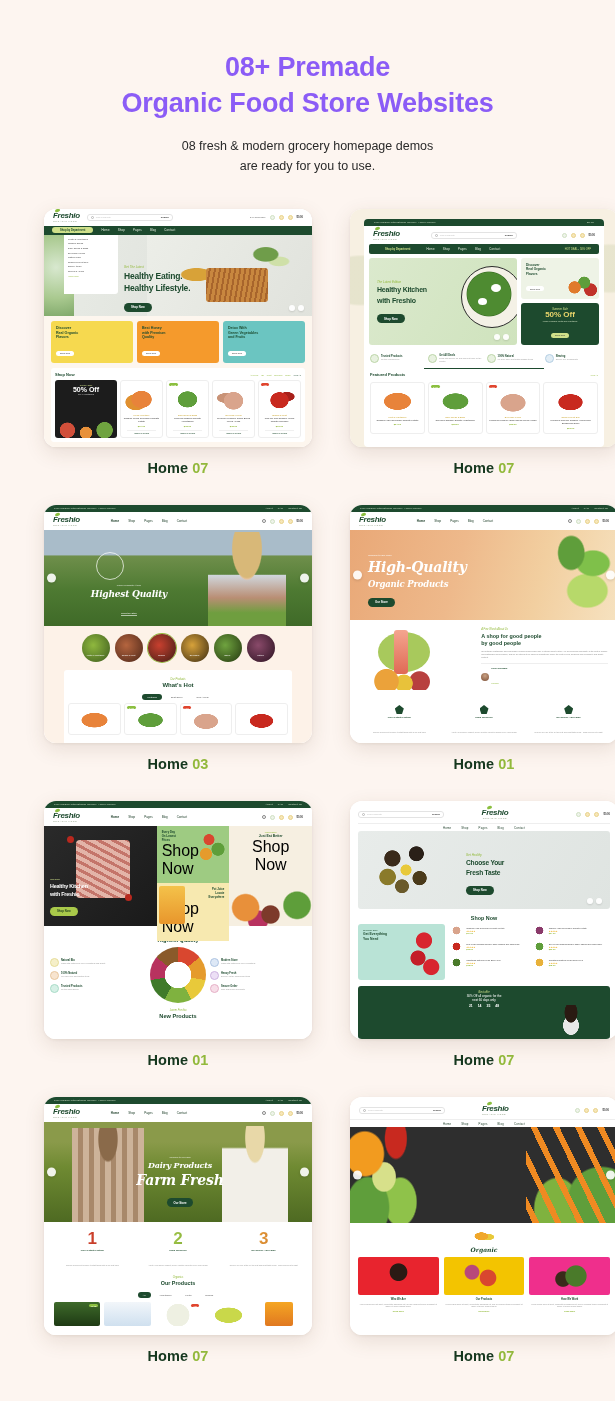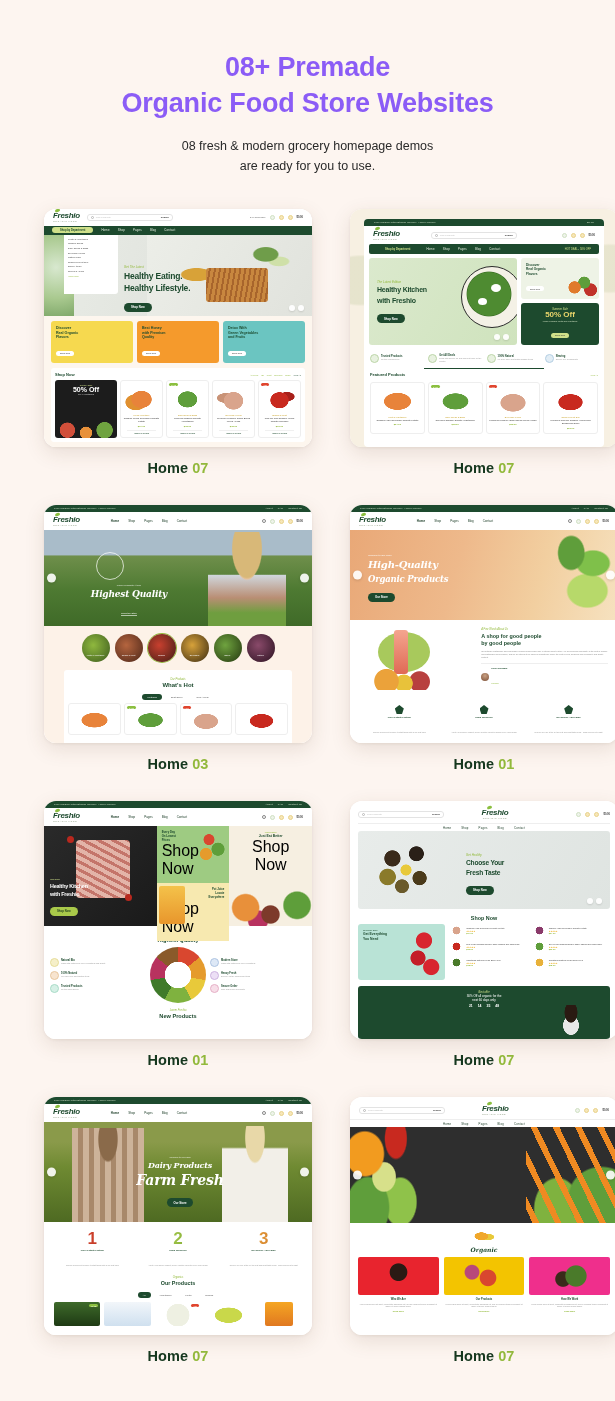--- a/index.html
+++ b/index.html
@@ -523,21 +523,21 @@
           </div>
 
           <div style="position:relative;height:90px;overflow:hidden;background:linear-gradient(105deg,#e9a877 0%,#eeb98b 40%,#f2cfa0 70%,#f6e2c0 100%)">
             <div style="position:absolute;right:4px;top:4px;width:95px;height:86px;background:
                  radial-gradient(ellipse at 55% 22%,#5f9e3b 0 17%,transparent 19%),
                  radial-gradient(ellipse at 78% 34%,#7fc04a 0 15%,transparent 17%),
                  radial-gradient(ellipse at 72% 66%,#b7d96a 0 20%,transparent 22%),
                  radial-gradient(ellipse at 72% 68%,#8a6a36 0 7%,transparent 9%)"></div>
             <div class="hero-txt" style="left:18px;top:24px">
               <div style="font-size:2.4px;color:#fff">Welcome to Our Farm</div>
-              <div class="htitle w script" style="font-size:10px">High-Quality</div>
+              <div class="htitle w script" style="font-size:14px">High-Quality</div>
               <div class="htitle w script" style="font-size:8.5px">Organic Products</div>
               <span class="hbtn">Our Store</span>
             </div>
             <span class="arrow l"></span>
             <span class="arrow r"></span>
           </div>
 
           <div style="flex:1;display:flex;gap:6px;padding:8px 10px;background:#fff">
             <div style="flex:1;position:relative">
               <div style="position:absolute;left:18px;top:4px;width:52px;height:40px;border-radius:50%;background:#a8c95c"></div>

